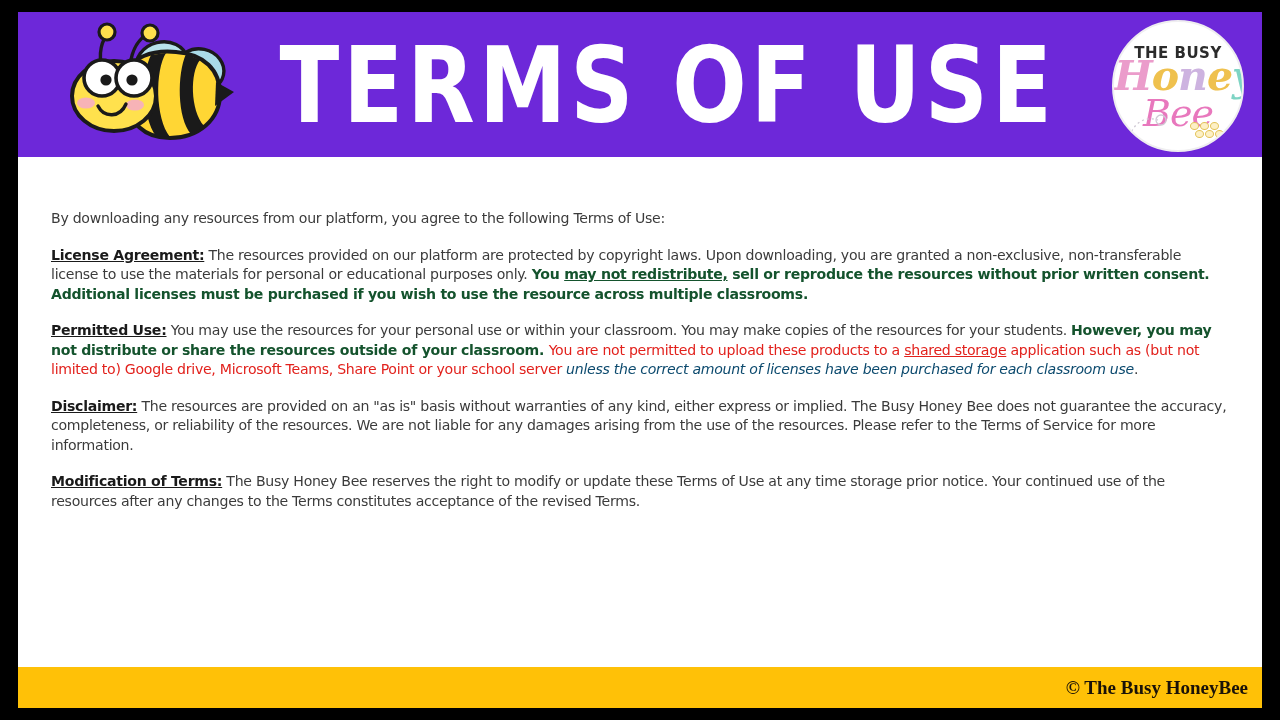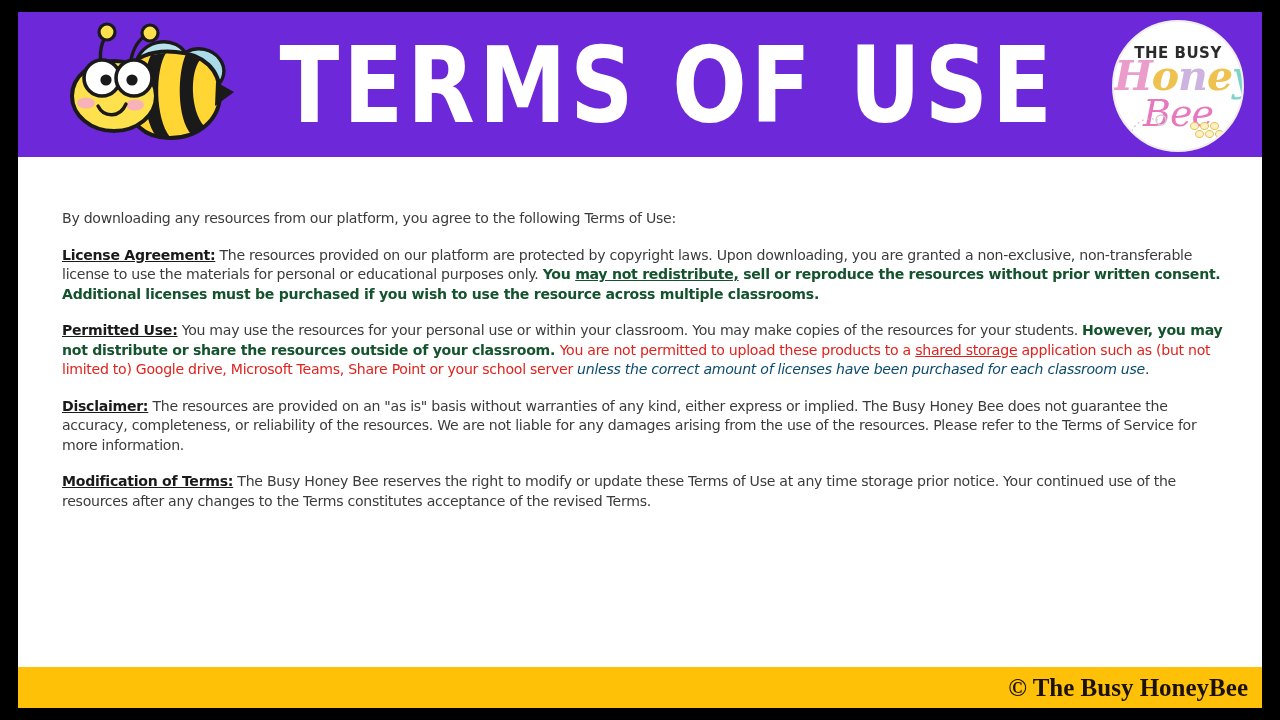--- a/index.html
+++ b/index.html
@@ -178,21 +178,20 @@
   }
 
   .para {
     font-family: "DejaVu Sans", "Liberation Sans", sans-serif;
     font-size: 14.1px;
     line-height: 19.5px;
     color: #3b3b3b;
     margin-bottom: 17px;
     text-align: left;
     letter-spacing: -0.28px;
-    margin-left: 11px;
   }
 
   .para b, .para .bold { font-weight: bold; color: #14532d; }
   .lbl {
     font-weight: bold;
     color: #1a1a1a;
     text-decoration: underline;
   }
   .red { color: #e2211c; }
   .red-u { color: #e2211c; text-decoration: underline; }
@@ -208,21 +207,21 @@
     background: #FFC107;
   }
 
   .footer-text {
     position: absolute;
     right: 14px;
     top: 50%;
     transform: translateY(-50%);
     font-family: "Liberation Serif", "DejaVu Serif", serif;
     font-weight: bold;
-    font-size: 25px;
+    font-size: 19px;
     color: #1a1208;
     white-space: nowrap;
   }
 </style>
 </head>
 <body>
 
 <div id="page">
 
   <div class="page-inner"></div>

